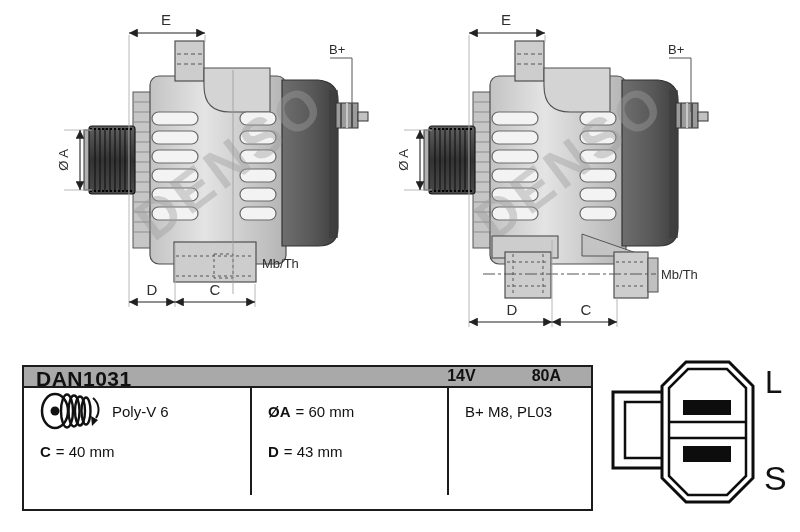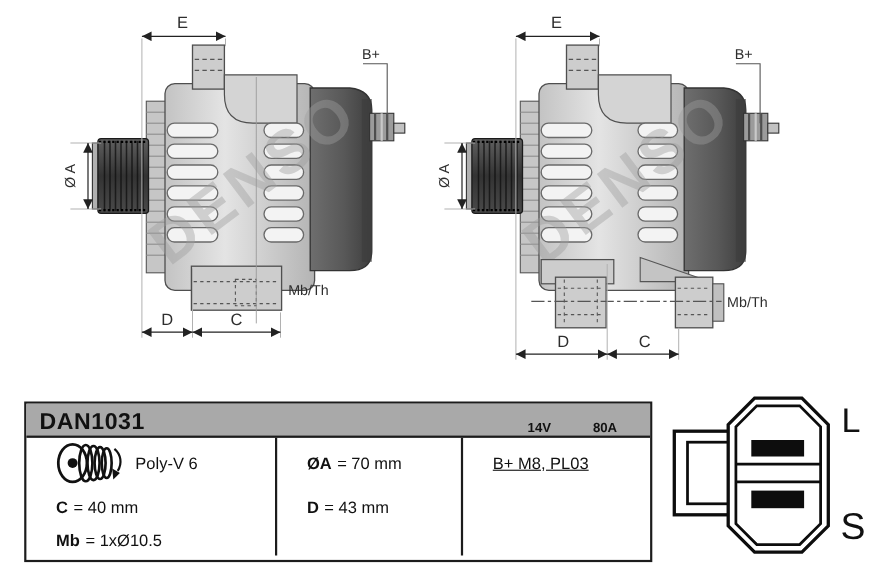--- a/index.html
+++ b/index.html
@@ -11,32 +11,32 @@
 
   .drawings { position:absolute; left:0; top:0; }
   .connector-svg { position:absolute; left:600px; top:353px; }
 
   
   .spec-table {
     position:absolute; left:22px; top:365px; width:571px; height:146px;
     border:2px solid #1c1c1c; box-sizing:border-box; background:#fff;
   }
   .spec-header {
-    height:31px; background:#a9a9a9; display:flex; align-items:flex-end;
+    height:21px; background:#a9a9a9; display:flex; align-items:flex-start;
     border-bottom:2px solid #1c1c1c; box-sizing:border-box; padding-left:12px;
   }
   .part-number { font-weight:bold; font-size:21px; letter-spacing:.5px; }
-  .ratings { margin-left:auto; display:flex; gap:38px; padding-right:30px;
-             font-weight:bold; font-size:12px; }
+  .ratings { margin-left:auto; display:flex; gap:56px; padding-right:30px;
+             font-weight:bold; font-size:16px; }
   .spec-body { display:flex; height:107px; }
   .col { box-sizing:border-box; display:flex; flex-direction:column; }
   .col1 { width:228px; border-right:2px solid #1c1c1c; }
-  .col2 { width:169px; border-right:2px solid #1c1c1c; }
-  .col3 { flex:1;text-decoration:underline; }
-  .cell { display:flex; align-items:center; padding-left:27px; font-size:15px; white-space:nowrap; }
+  .col2 { width:197px; border-right:2px solid #1c1c1c; }
+  .col3 { flex:1; }
+  .cell { display:flex; align-items:center; padding-left:16px; font-size:15px; white-space:nowrap; }
   .r1 { height:46px; }
   .r2 { height:34px; }
   .r3 { height:27px; }
   .lbl { font-weight:bold; }
   .val { margin-left:5px; }
   .belt-label { margin-left:10px; }
 </style>
 </head>
 <body>
 
@@ -250,29 +250,25 @@
           <ellipse cx="46" cy="21" rx="4.5" ry="13.5" fill="none" stroke="#111" stroke-width="2.4"></ellipse>
           <path d="M53,8 A15,15 0 0 1 56,28" fill="none" stroke="#111" stroke-width="2"></path>
           <path d="M51,26 L58,30 L52,36 Z" fill="#111"></path>
         </svg>
         <span class="belt-label">Poly-V 6</span>
       </div>
       <div class="cell r2">
         <span class="lbl">C</span>
         <span class="val">= 40 mm</span>
       </div>
-      <div class="cell r3">
-        <span class="lbl">Mb</span>
-        <span class="val">= 1xØ10.5</span>
-      </div>
     </div>
     <div class="col col2">
       <div class="cell r1">
         <span class="lbl">ØA</span>
-        <span class="val">= 70 mm</span>
+        <span class="val">= 60 mm</span>
       </div>
       <div class="cell r2">
         <span class="lbl">D</span>
         <span class="val">= 43 mm</span>
       </div>
     </div>
     <div class="col col3">
       <div class="cell r1">
         <span>B+ M8, PL03</span>
       </div>

